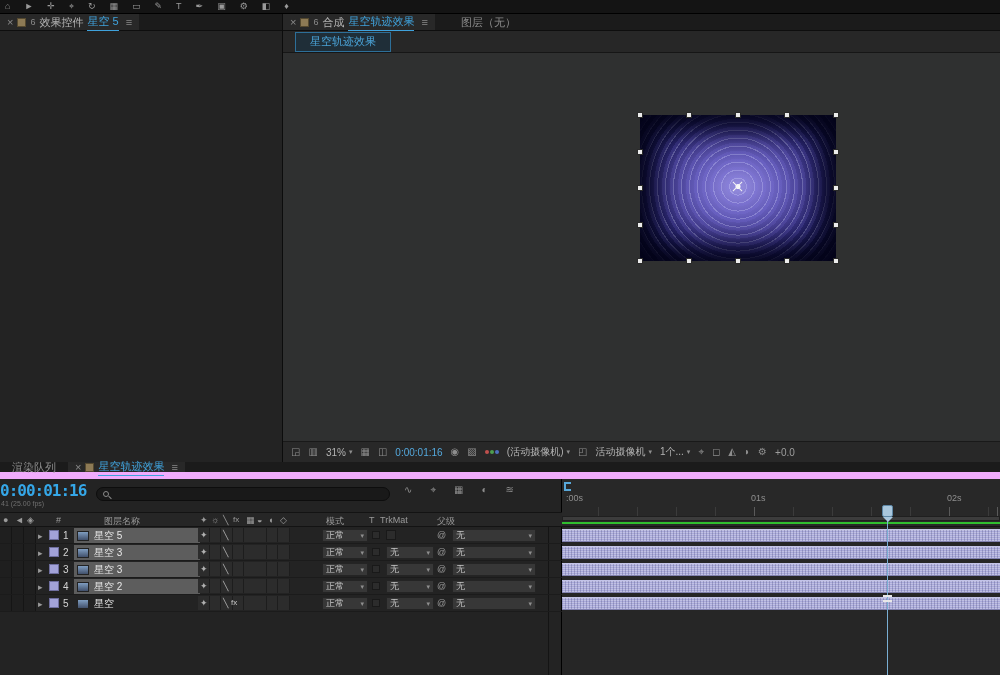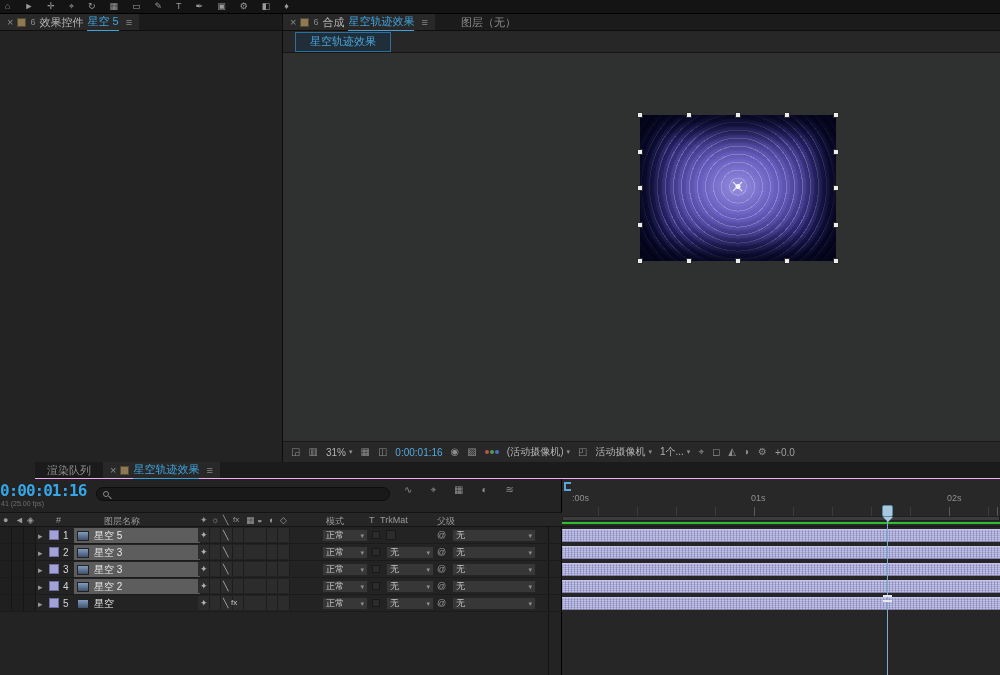--- a/index.html
+++ b/index.html
@@ -48,21 +48,21 @@
   #comp-toolbar{height:21px;background:#282828;border-top:1px solid #191919;display:flex;align-items:center;
     gap:8px;padding-left:8px;font-size:10px;color:#9d9d9d;white-space:nowrap;overflow:hidden;}
   .ddl{display:flex;align-items:center;gap:3px;color:#b3b3b3;}
   .caret{color:#8f8f8f;font-size:7px;}
   #comp-tc{color:#54a9de;}
   .rgb-dots{display:inline-flex;gap:1px;}
   .rgb-dots i{width:4px;height:4px;border-radius:50%;display:block;}
 
   
   #timeline{position:absolute;left:0;top:462px;width:1000px;height:213px;background:#232323;display:flex;flex-direction:column;}
-  #tl-tabbar{height:17px;background:#1b1b1b;border-bottom:1px solid #f0abfc;display:flex;align-items:stretch;margin-left:35px;}
+  #tl-tabbar{height:17px;background:#1b1b1b;border-bottom:7px solid #f0abfc;display:flex;align-items:stretch;}
   .tab-inactive{display:flex;align-items:center;padding:0 12px;font-size:11px;color:#8f8f8f;}
   #tl-body{flex:1;display:flex;min-height:0;}
   #tl-left{width:562px;position:relative;border-right:1px solid #000;background:#232323;}
   #big-tc{position:absolute;left:0;top:2px;font-family:"DejaVu Sans Mono",monospace;font-size:16px;font-weight:bold;color:#35a7e8;letter-spacing:-1px;}
   #frame-info{position:absolute;left:1px;top:21px;font-size:7px;color:#6f6f6f;}
   #tl-search{position:absolute;left:96px;top:8px;width:294px;height:14px;background:#191919;border:1px solid #0d0d0d;border-radius:7px;}
   .mag{position:absolute;left:6px;top:3px;width:6px;height:6px;border:1px solid #8a8a8a;border-radius:50%;}
   .mag::after{content:"";position:absolute;left:4px;top:5px;width:4px;height:1px;background:#8a8a8a;transform:rotate(45deg);}
   #tl-icons{position:absolute;left:404px;top:6px;display:flex;gap:18px;}
   #tl-left-divider{position:absolute;left:548px;top:33px;bottom:0;width:1px;background:#141414;}
@@ -429,21 +429,21 @@
               <u>无</u>
               <i class="caret">▾</i>
             </span>
         </div>
       </div>
     </div>
 
     <div id="tl-right">
       <div id="ruler">
         <div id="wa-start"></div>
-        <span class="tick-label" style="left:10px">:00s</span>
+        <span class="tick-label" style="left:4px">:00s</span>
         <span class="tick-label" style="left:189px">01s</span>
         <span class="tick-label" style="left:385px">02s</span>
         <div id="tick-strip"></div>
         <div id="work-area"></div>
         <div id="render-bar"></div>
       </div>
 
       <div id="tracks">
         <div class="track">
             <div class="bar"></div>

